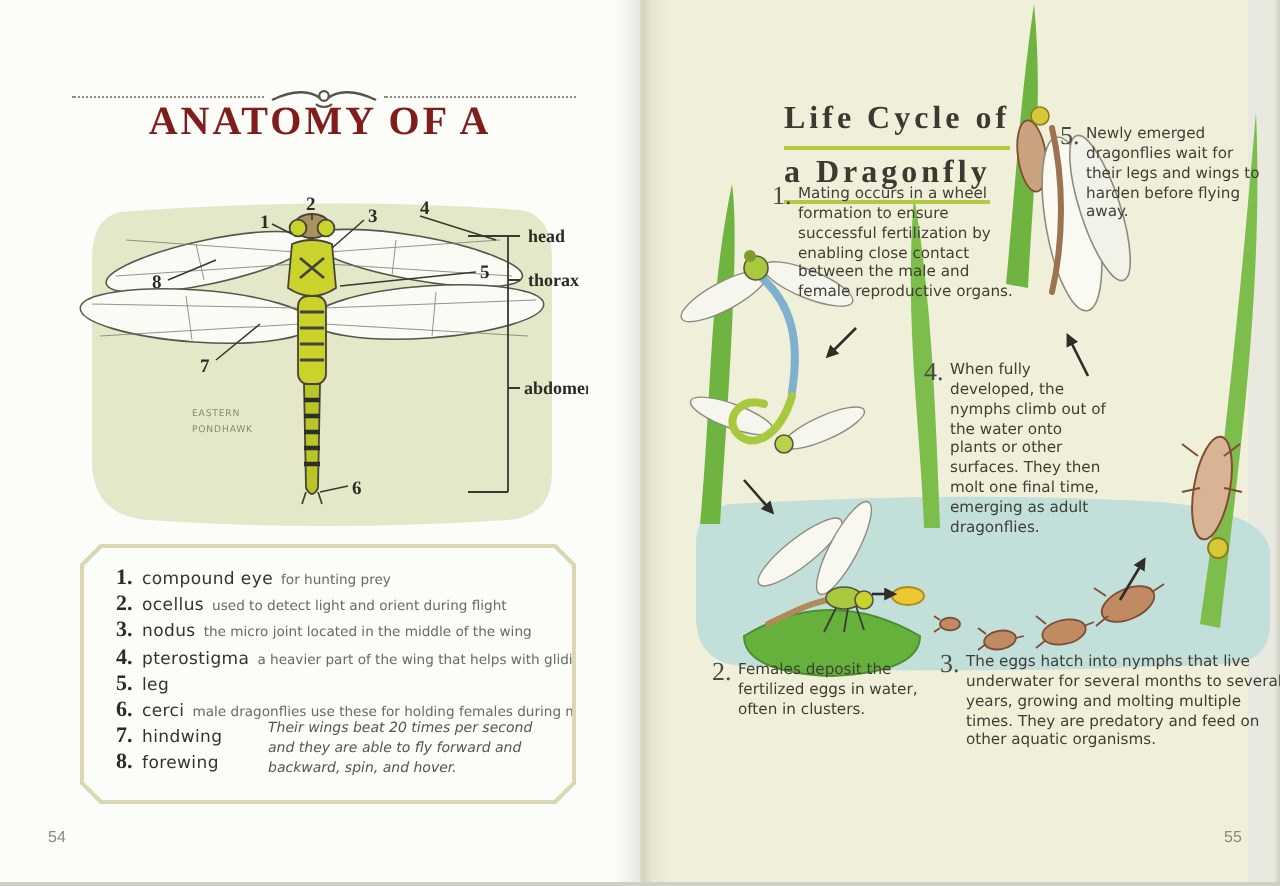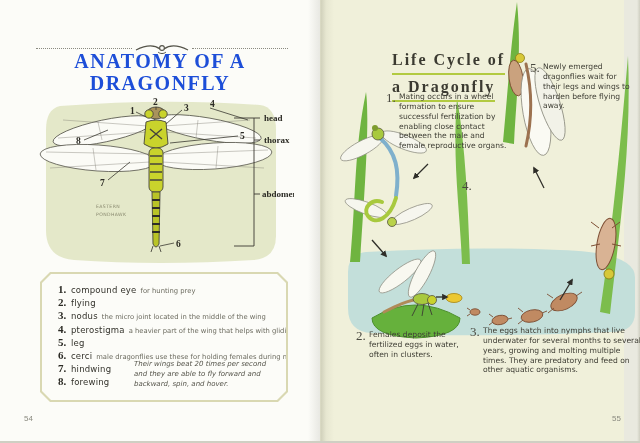--- a/index.html
+++ b/index.html
@@ -17,21 +17,21 @@
   }
   #right-edge{position:absolute;right:0;top:0;width:3px;height:443px;background:linear-gradient(to right,rgba(0,0,0,0),rgba(90,90,60,0.18));}
 
   
   .orn-row{position:absolute;left:36px;top:40px;width:252px;height:16px;}
   .dotted{position:absolute;top:8px;border-top:1.5px dotted #8a8a80;width:96px;}
   .dotted.l{left:0;} .dotted.r{right:0;}
   .flourish{position:absolute;left:98px;top:0;width:56px;height:16px;}
   .l-title{
     position:absolute;left:10px;top:50px;width:300px;text-align:center;
-    font-family:"Liberation Serif",serif;font-weight:700;color:#1d4ed8;
+    font-family:"Liberation Serif",serif;font-weight:700;color:#7f1d1d;
     font-size:20px;letter-spacing:1.5px;line-height:22px;
   }
   #anatomy-art{position:absolute;left:38px;top:96px;width:256px;height:172px;}
   .cap{font-family:"DejaVu Sans",sans-serif;font-size:4.6px;fill:#8a8a70;letter-spacing:.4px;}
   .num{font-family:"Liberation Serif",serif;font-size:9.5px;font-weight:700;fill:#2c2b25;}
   .blabel{font-family:"Liberation Serif",serif;font-size:9px;font-weight:700;fill:#2c2b25;}
 
   .frame-outer{position:absolute;left:40px;top:272px;width:248px;height:130px;background:#d9d8b2;
     clip-path:polygon(10px 0,calc(100% - 10px) 0,100% 10px,100% calc(100% - 10px),calc(100% - 10px) 100%,10px 100%,0 calc(100% - 10px),0 10px);}
   .frame-inner{position:absolute;left:2px;top:2px;right:2px;bottom:2px;background:#fcfcf8;
@@ -74,21 +74,20 @@
       <svg class="flourish" viewBox="0 0 56 16">
         <path d="M2 10 C14 4 22 6 26 9 M54 10 C42 4 34 6 30 9" stroke="#55544a" stroke-width="1.2" fill="none"></path>
         <circle cx="28" cy="8" r="2.4" fill="none" stroke="#55544a" stroke-width="1.1"></circle>
         <path d="M24 12 C26 14 30 14 32 12" stroke="#55544a" stroke-width="1" fill="none"></path>
       </svg>
       <div class="dotted r"></div>
     </div>
 
     <div class="l-title">
       <div>ANATOMY OF A</div>
-      <div>DRAGONFLY</div>
     </div>
 
     <svg id="anatomy-art" viewBox="0 0 256 172">
 
       <path d="M22 10 Q128 2 222 9 Q238 11 238 34 L238 140 Q238 162 216 164 Q120 170 36 164 Q8 162 8 134 L8 34 Q8 13 22 10 Z" fill="#e4e8c9"></path>
 
       <g stroke="#57564c" stroke-width="0.8" fill="#fbfbf6">
         <ellipse cx="66" cy="35" rx="52" ry="11" transform="rotate(-12 66 35)"></ellipse>
         <ellipse cx="170" cy="33" rx="54" ry="11" transform="rotate(10 170 33)"></ellipse>
         <ellipse cx="60" cy="62" rx="58" ry="13" transform="rotate(4 60 62)"></ellipse>
@@ -150,21 +149,22 @@
     <div class="frame-outer">
       <div class="frame-inner">
         <div class="parts">
           <div class="part-row">
             <span class="p-num">1.</span>
             <span class="p-term">compound eye</span>
             <span class="p-desc">for hunting prey</span>
           </div>
           <div class="part-row">
             <span class="p-num">2.</span>
-            <span class="p-term">flying</span>
+            <span class="p-term">ocellus</span>
+            <span class="p-desc">used to detect light and orient during flight</span>
           </div>
           <div class="part-row">
             <span class="p-num">3.</span>
             <span class="p-term">nodus</span>
             <span class="p-desc">the micro joint located in the middle of the wing</span>
           </div>
           <div class="part-row">
             <span class="p-num">4.</span>
             <span class="p-term">pterostigma</span>
             <span class="p-desc">a heavier part of the wing that helps with gliding</span>
@@ -278,20 +278,21 @@
     <div class="step" id="step1">
       <span class="s-num">1.</span>
       <span class="s-text">Mating occurs in a wheel formation to ensure successful fertilization by enabling close contact between the male and female reproductive organs.</span>
     </div>
     <div class="step" id="step5">
       <span class="s-num">5.</span>
       <span class="s-text">Newly emerged dragonflies wait for their legs and wings to harden before flying away.</span>
     </div>
     <div class="step" id="step4">
       <span class="s-num">4.</span>
+      <span class="s-text">When fully developed, the nymphs climb out of the water onto plants or other surfaces. They then molt one final time, emerging as adult dragonflies.</span>
     </div>
     <div class="step" id="step2">
       <span class="s-num">2.</span>
       <span class="s-text">Females deposit the fertilized eggs in water, often in clusters.</span>
     </div>
     <div class="step" id="step3">
       <span class="s-num">3.</span>
       <span class="s-text">The eggs hatch into nymphs that live underwater for several months to several years, growing and molting multiple times. They are predatory and feed on other aquatic organisms.</span>
     </div>
 

